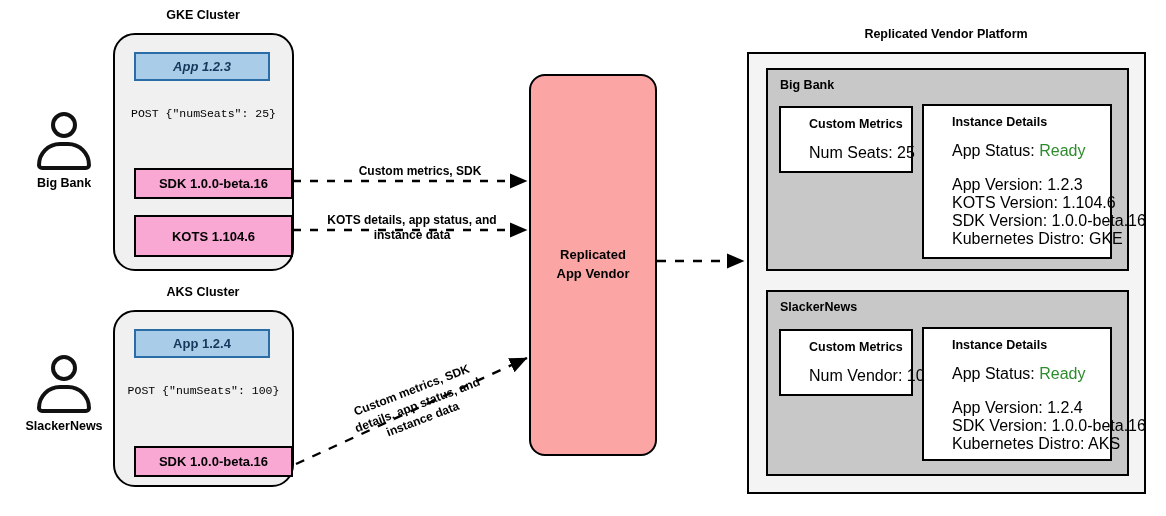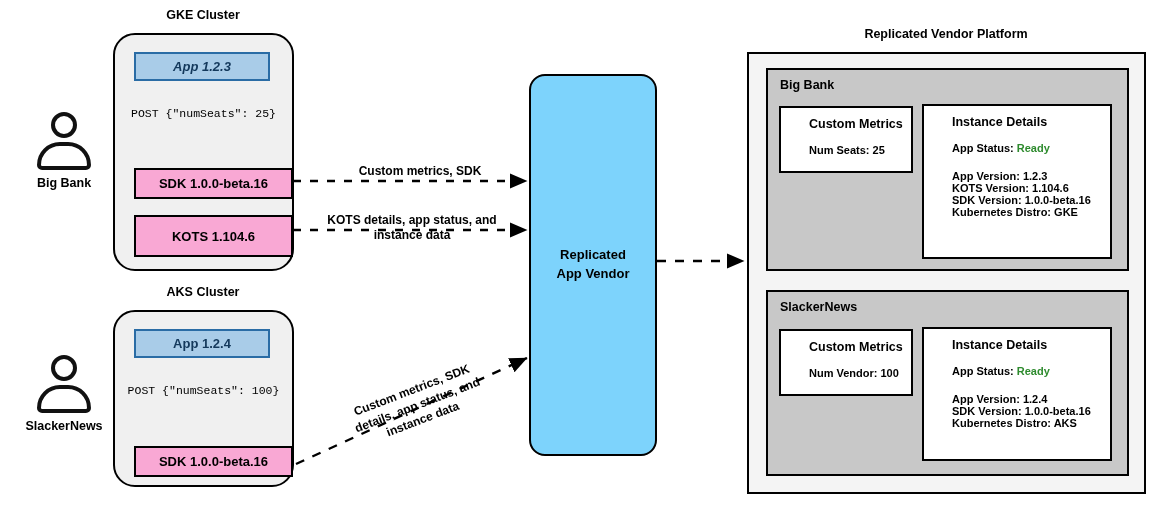--- a/index.html
+++ b/index.html
@@ -93,21 +93,21 @@
   .post-label {
     font-family: "Liberation Mono", monospace;
     font-size: 11.5px;
     color: #000000;
     white-space: nowrap;
     text-align: center;
   }
 
   
   .service-box {
-    background: #7dd3fc;
+    background: #fca5a5;
     border: 2.2px solid #000000;
     border-radius: 16px;
     box-sizing: border-box;
     display: flex;
     align-items: center;
     justify-content: center;
     text-align: center;
     font-size: 13px;
     font-weight: bold;
     color: #000000;
@@ -138,22 +138,22 @@
     box-sizing: border-box;
     padding: 9px 28px;
   }
   .card-title {
     font-size: 12.5px;
     font-weight: bold;
     color: #000000;
     white-space: nowrap;
   }
   .card-line {
-    font-size: 11px;
-    font-weight: bold;
+    font-size: 16px;
+    font-weight: normal;
     color: #000000;
     white-space: nowrap;
   }
   .gap-sm { height: 13px; }
   .gap-md { height: 16px; }
   .ready { color: #2e8b2e; }
 
   
   .edge-label {
     position: absolute;

